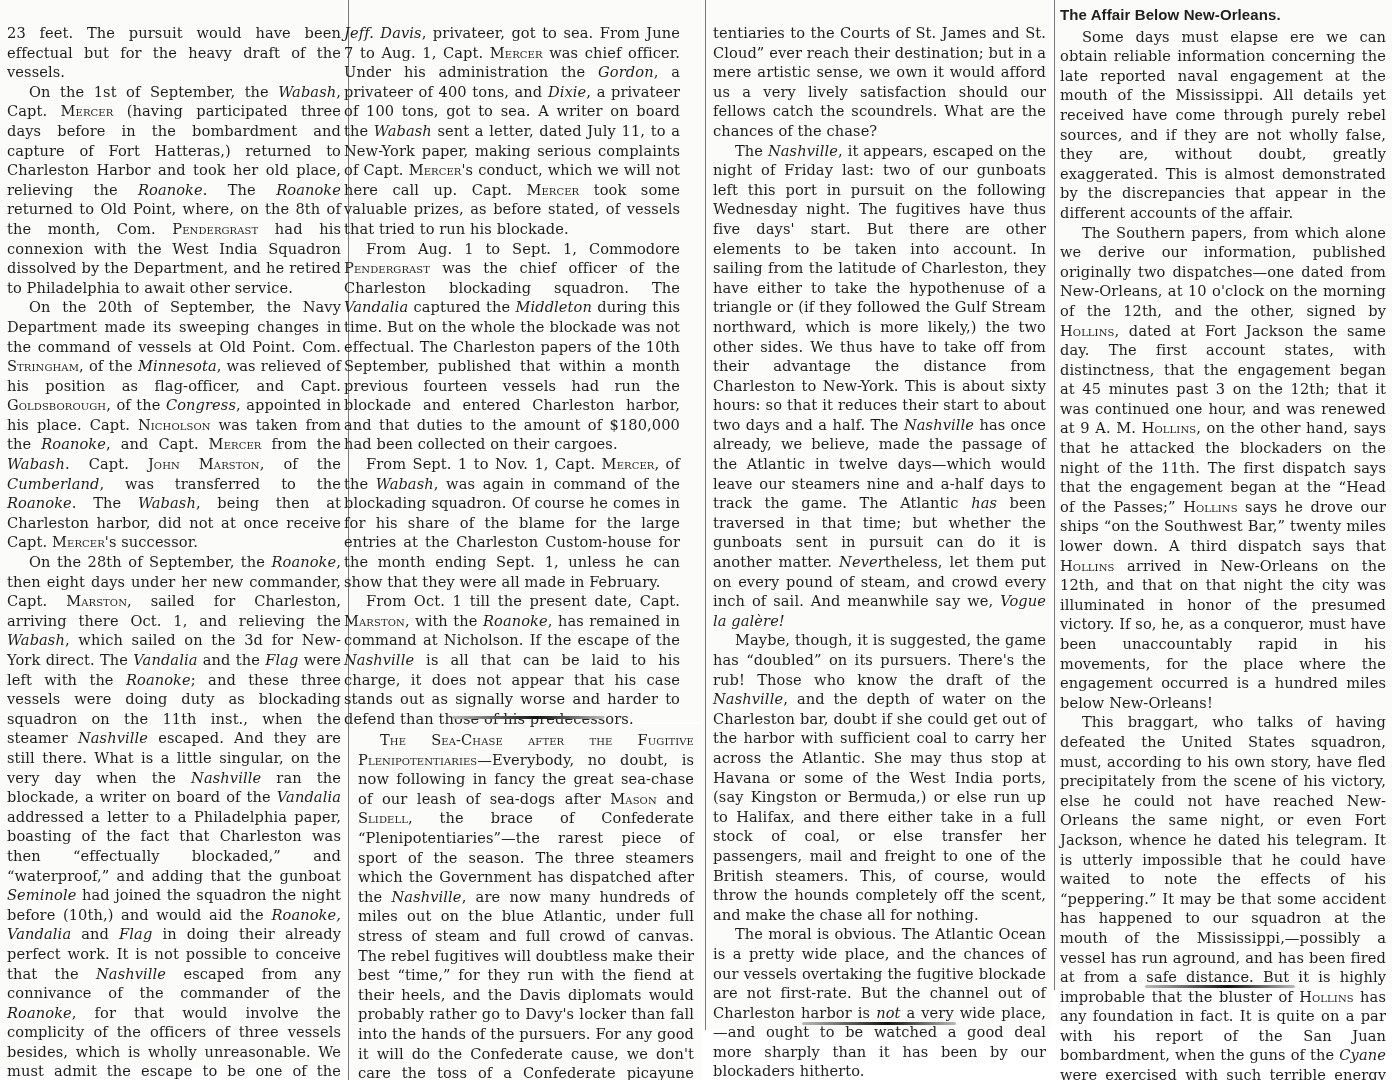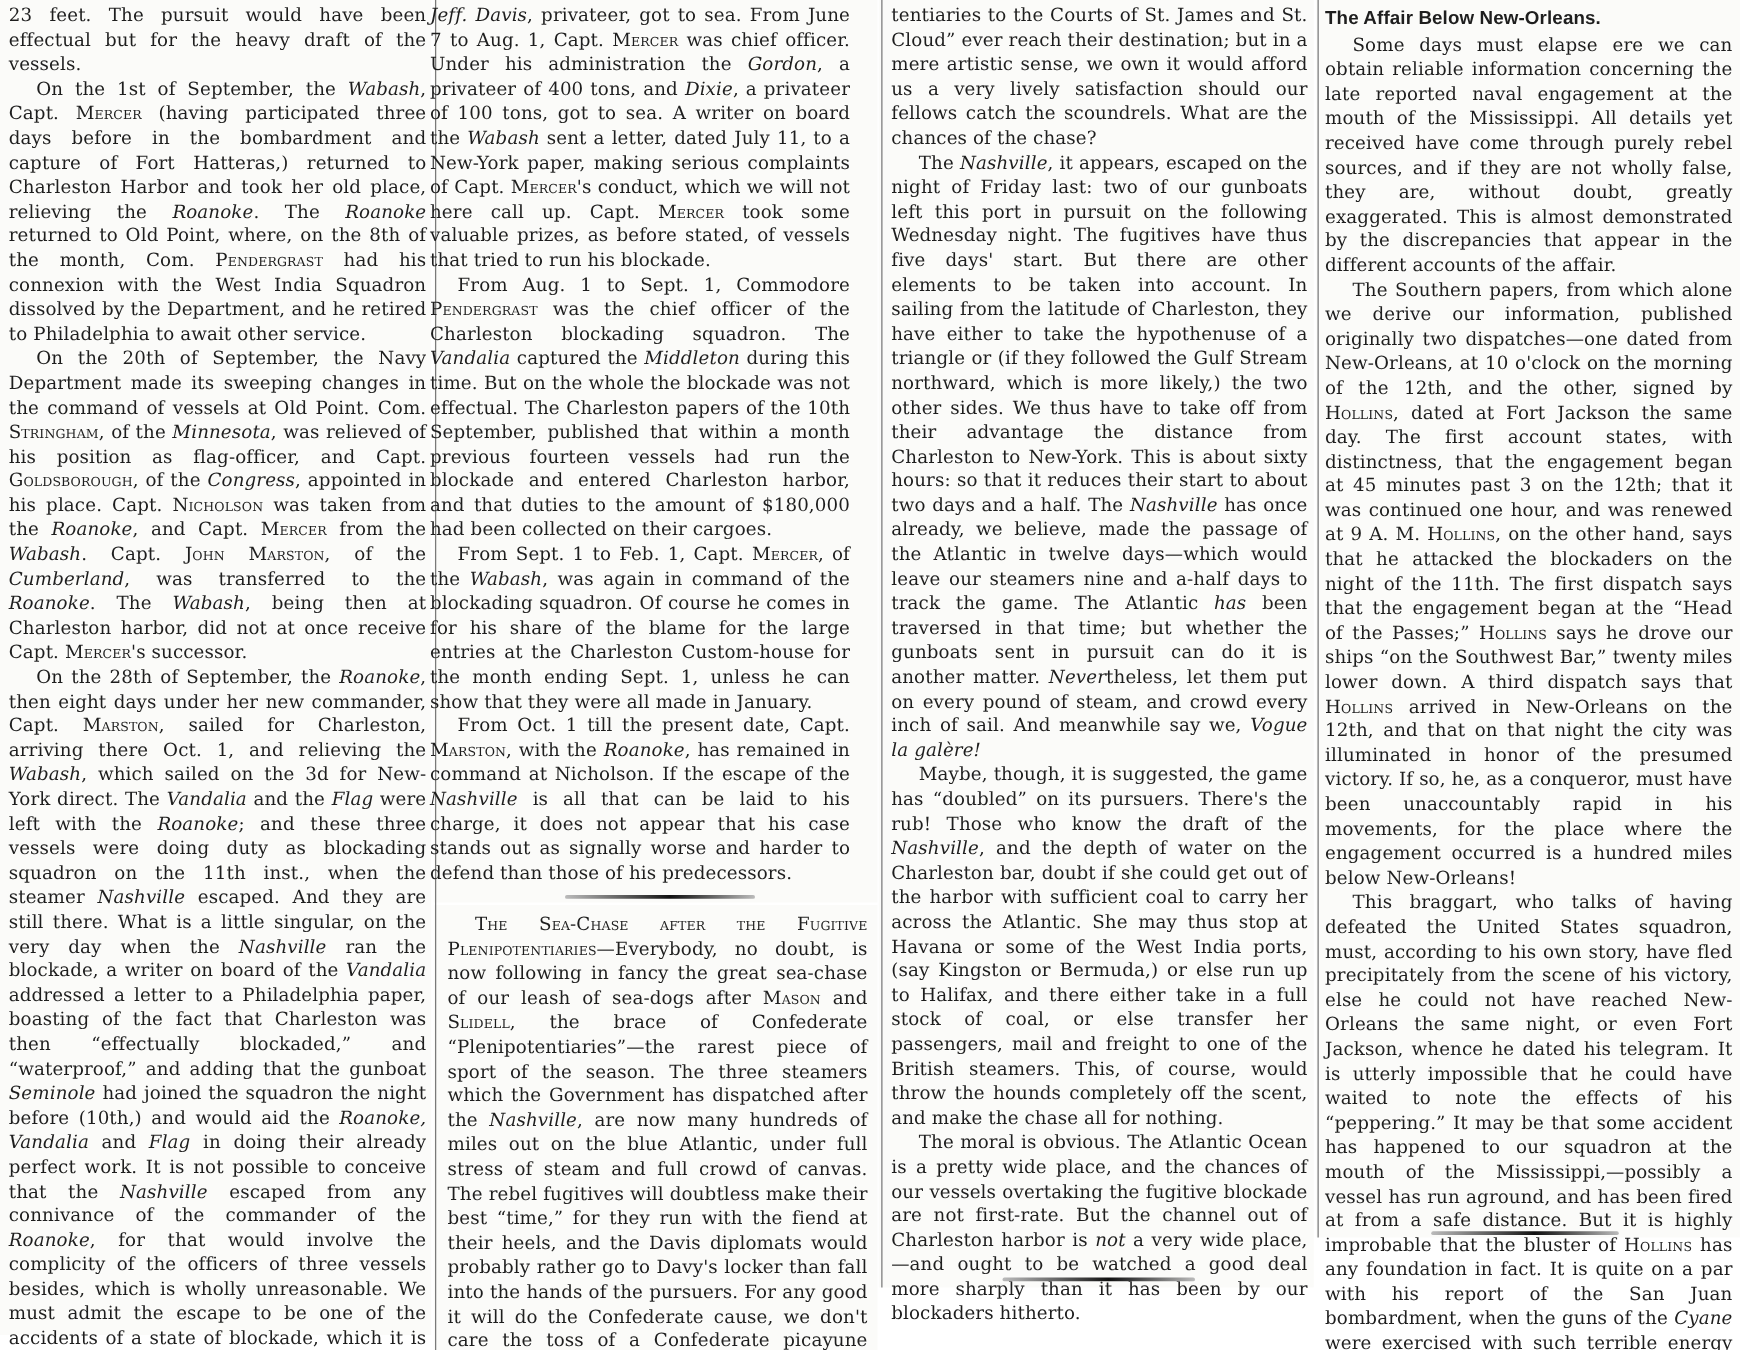--- a/index.html
+++ b/index.html
@@ -17,21 +17,21 @@
     overflow: hidden;
   }
   .col {
     position: absolute;
     font-size: 14.6px;
     line-height: 19.6px;
     text-align: justify;
     letter-spacing: 0.1px;
   }
   .col p { margin: 0; text-indent: 22px; }
-  .col p.noindent { text-indent: 0; }
+  .col p.noindent { text-indent: 0; margin-top: 20px; }
   .sc { font-variant: small-caps; }
   .rule-l { position: absolute; width: 1px; background: #7a7a7a; }
   .dash {
     position: absolute; height: 3px;
     background: linear-gradient(90deg, #bbb 0%, #333 45%, #111 55%, #333 65%, #bbb 100%);
     border-radius: 2px;
   }
   h3.heading {
     margin: 0 0 2px 0;
     text-align: left;
@@ -57,21 +57,21 @@
 
 <article class="col" id="col1" style="left:7px;top:3px;width:334px;">
     <p class="noindent"><span>23 feet. The pursuit would have been effectual but for the heavy draft of the vessels.</span></p>
     <p><span>On the 1st of September, the </span><i>Wabash</i><span>, Capt. </span><span class="sc">Mercer</span><span> (having participated three days before in the bombardment and capture of Fort Hatteras,) returned to Charleston Harbor and took her old place, relieving the </span><i>Roanoke</i><span>. The </span><i>Roanoke</i><span> returned to Old Point, where, on the 8th of the month, Com. </span><span class="sc">Pendergrast</span><span> had his connexion with the West India Squadron dissolved by the Department, and he retired to Philadelphia to await other service.</span></p>
     <p><span>On the 20th of September, the Navy Department made its sweeping changes in the command of vessels at Old Point. Com. </span><span class="sc">Stringham</span><span>, of the </span><i>Minnesota</i><span>, was relieved of his position as flag-officer, and Capt. </span><span class="sc">Goldsborough</span><span>, of the </span><i>Congress</i><span>, appointed in his place. Capt. </span><span class="sc">Nicholson</span><span> was taken from the </span><i>Roanoke</i><span>, and Capt. </span><span class="sc">Mercer</span><span> from the </span><i>Wabash</i><span>. Capt. </span><span class="sc">John Marston</span><span>, of the </span><i>Cumberland</i><span>, was transferred to the </span><i>Roanoke</i><span>. The </span><i>Wabash</i><span>, being then at Charleston harbor, did not at once receive Capt. </span><span class="sc">Mercer</span><span>'s successor.</span></p>
     <p><span>On the 28th of September, the </span><i>Roanoke</i><span>, then eight days under her new commander, Capt. </span><span class="sc">Marston</span><span>, sailed for Charleston, arriving there Oct. 1, and relieving the </span><i>Wabash</i><span>, which sailed on the 3d for New-York direct. The </span><i>Vandalia</i><span> and the </span><i>Flag</i><span> were left with the </span><i>Roanoke</i><span>; and these three vessels were doing duty as blockading squadron on the 11th inst., when the steamer </span><i>Nashville</i><span> escaped. And they are still there. What is a little singular, on the very day when the </span><i>Nashville</i><span> ran the blockade, a writer on board of the </span><i>Vandalia</i><span> addressed a letter to a Philadelphia paper, boasting of the fact that Charleston was then “effectually blockaded,” and “waterproof,” and adding that the gunboat </span><i>Seminole</i><span> had joined the squadron the night before (10th,) and would aid the </span><i>Roanoke, Vandalia</i><span> and </span><i>Flag</i><span> in doing their already perfect work. It is not possible to conceive that the </span><i>Nashville</i><span> escaped from any connivance of the commander of the </span><i>Roanoke</i><span>, for that would involve the complicity of the officers of three vessels besides, which is wholly unreasonable. We must admit the escape to be one of the accidents of a state of blockade, which it is impossible to prevent wholly.</span></p>
   </article>
 <article class="col" id="col2" style="left:344px;top:3px;width:336px;">
     <p class="noindent"><i>Jeff. Davis</i><span>, privateer, got to sea. From June 7 to Aug. 1, Capt. </span><span class="sc">Mercer</span><span> was chief officer. Under his administration the </span><i>Gordon</i><span>, a privateer of 400 tons, and </span><i>Dixie</i><span>, a privateer of 100 tons, got to sea. A writer on board the </span><i>Wabash</i><span> sent a letter, dated July 11, to a New-York paper, making serious complaints of Capt. </span><span class="sc">Mercer</span><span>'s conduct, which we will not here call up. Capt. </span><span class="sc">Mercer</span><span> took some valuable prizes, as before stated, of vessels that tried to run his blockade.</span></p>
     <p><span>From Aug. 1 to Sept. 1, Commodore </span><span class="sc">Pendergrast</span><span> was the chief officer of the Charleston blockading squadron. The </span><i>Vandalia</i><span> captured the </span><i>Middleton</i><span> during this time. But on the whole the blockade was not effectual. The Charleston papers of the 10th September, published that within a month previous fourteen vessels had run the blockade and entered Charleston harbor, and that duties to the amount of $180,000 had been collected on their cargoes.</span></p>
-    <p><span>From Sept. 1 to Feb. 1, Capt. </span><span class="sc">Mercer</span><span>, of the </span><i>Wabash</i><span>, was again in command of the blockading squadron. Of course he comes in for his share of the blame for the large entries at the Charleston Custom-house for the month ending Sept. 1, unless he can show that they were all made in January.</span></p>
+    <p><span>From Sept. 1 to Nov. 1, Capt. </span><span class="sc">Mercer</span><span>, of the </span><i>Wabash</i><span>, was again in command of the blockading squadron. Of course he comes in for his share of the blame for the large entries at the Charleston Custom-house for the month ending Sept. 1, unless he can show that they were all made in February.</span></p>
     <p><span>From Oct. 1 till the present date, Capt. </span><span class="sc">Marston</span><span>, with the </span><i>Roanoke</i><span>, has remained in command at Nicholson. If the escape of the </span><i>Nashville</i><span> is all that can be laid to his charge, it does not appear that his case stands out as signally worse and harder to defend than those of his predecessors.</span></p>
   </article>
 <div class="dash" style="left:452px;top:716px;width:152px;"></div>
 <article class="col" id="col2b" style="left:358px;top:730px;width:336px;">
     <p><span class="sc">The Sea-Chase after the Fugitive Plenipotentiaries</span><span>—Everybody, no doubt, is now following in fancy the great sea-chase of our leash of sea-dogs after </span><span class="sc">Mason</span><span> and </span><span class="sc">Slidell</span><span>, the brace of Confederate “Plenipotentiaries”—the rarest piece of sport of the season. The three steamers which the Government has dispatched after the </span><i>Nashville</i><span>, are now many hundreds of miles out on the blue Atlantic, under full stress of steam and full crowd of canvas. The rebel fugitives will doubtless make their best “time,” for they run with the fiend at their heels, and the Davis diplomats would probably rather go to Davy's locker than fall into the hands of the pursuers. For any good it will do the Confederate cause, we don't care the toss of a Confederate picayune whether the precious pair of “Plenipo-</span></p>
   </article>
 <article class="col" id="col3" style="left:713px;top:3px;width:333px;">
     <p class="noindent"><span>tentiaries to the Courts of St. James and St. Cloud” ever reach their destination; but in a mere artistic sense, we own it would afford us a very lively satisfaction should our fellows catch the scoundrels. What are the chances of the chase?</span></p>
     <p><span>The </span><i>Nashville</i><span>, it appears, escaped on the night of Friday last: two of our gunboats left this port in pursuit on the following Wednesday night. The fugitives have thus five days' start. But there are other elements to be taken into account. In sailing from the latitude of Charleston, they have either to take the hypothenuse of a triangle or (if they followed the Gulf Stream northward, which is more likely,) the two other sides. We thus have to take off from their advantage the distance from Charleston to New-York. This is about sixty hours: so that it reduces their start to about two days and a half. The </span><i>Nashville</i><span> has once already, we believe, made the passage of the Atlantic in twelve days—which would leave our steamers nine and a-half days to track the game. The Atlantic </span><i>has</i><span> been traversed in that time; but whether the gunboats sent in pursuit can do it is another matter. </span><i>Never</i><span>theless, let them put on every pound of steam, and crowd every inch of sail. And meanwhile say we, </span><i>Vogue la galère!</i></p>
     <p><span>Maybe, though, it is suggested, the game has “doubled” on its pursuers. There's the rub! Those who know the draft of the </span><i>Nashville</i><span>, and the depth of water on the Charleston bar, doubt if she could get out of the harbor with sufficient coal to carry her across the Atlantic. She may thus stop at Havana or some of the West India ports, (say Kingston or Bermuda,) or else run up to Halifax, and there either take in a full stock of coal, or else transfer her passengers, mail and freight to one of the British steamers. This, of course, would throw the hounds completely off the scent, and make the chase all for nothing.</span></p>

